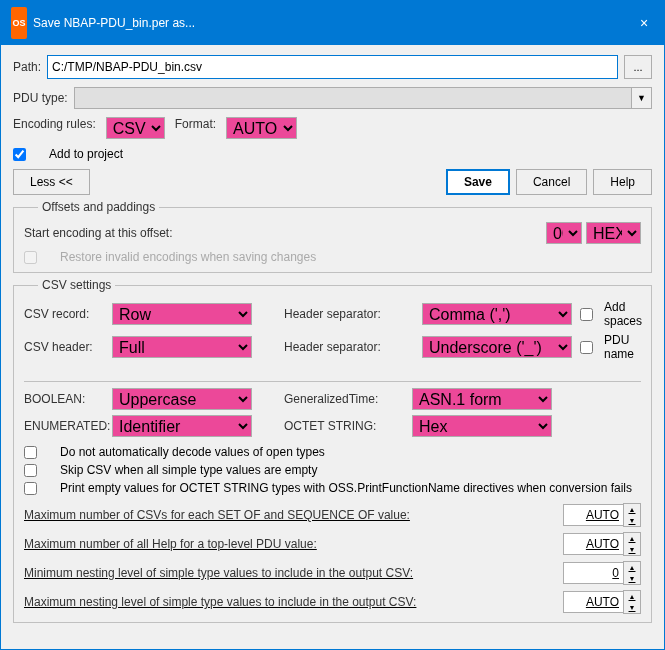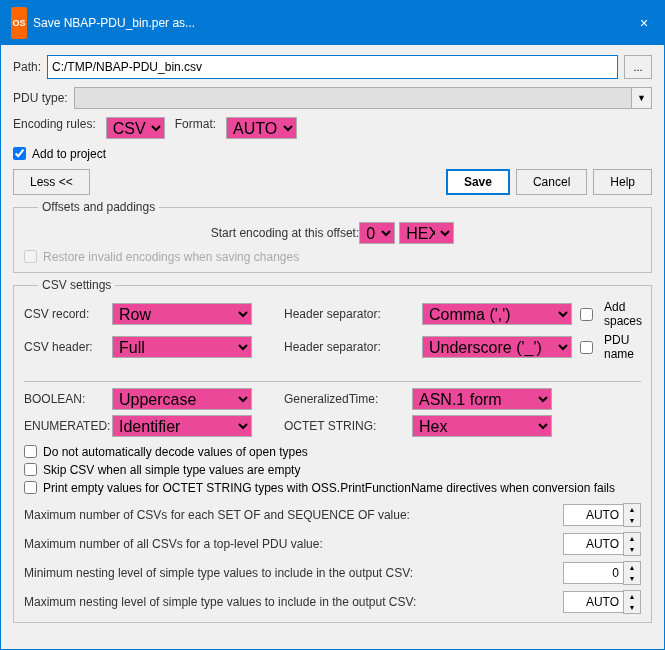--- a/index.html
+++ b/index.html
@@ -139,22 +139,22 @@
       background: #ec4899;
       padding: 0 2px;
       font-size: 16px;
       cursor: pointer;
       outline: none;
       -webkit-appearance: menulist;
     }
     
     .checkbox-row {
       display: flex;
-      align-items: flex-start;
-      gap: 6px;
+      align-items: flex-end;
+      gap: 23px;
     }
     
     .action-buttons {
       display: flex;
       align-items: center;
       gap: 6px;
     }
     
     .btn {
       height: 26px;
@@ -189,21 +189,21 @@
       left: 24px;
       background: #f0f0f0;
       padding: 0 4px;
       font-size: 12px;
       color: #333;
     }
     
     .offset-row {
       display: flex;
       align-items: center;
-      justify-content: center;
+      justify-content: space-between;
     }
     
     .offset-controls {
       display: flex;
       align-items: center;
       gap: 4px;
     }
     
     .disabled-text {
       color: #aaa;
@@ -247,20 +247,21 @@
       align-items: center;
       justify-content: center;
       padding: 0;
     }
     
     .max-csv-row {
       display: flex;
       align-items: center;
       justify-content: space-between;
       margin-top: 2px;
+      text-decoration: underline;
     }
     
     .max-csv-label {
       flex: 1;
       color: #333;
       font-size: 12px;
     }
     
     input[type="checkbox"] {
       width: 13px;
@@ -432,21 +433,21 @@
           <div class="spinbox">
             <input class="spinbox-input" type="text" value="AUTO" style="">
             <div class="spinbox-arrows">
               <button class="spinbox-up">▲</button>
               <button class="spinbox-down">▼</button>
             </div>
           </div>
         </div>
 
         <div class="max-csv-row">
-          <span class="max-csv-label">Maximum number of all CSVs for a top-level PDU value:</span>
+          <span class="max-csv-label">Maximum number of all Help for a top-level PDU value:</span>
           <div class="spinbox">
             <input class="spinbox-input" type="text" value="AUTO" style="">
             <div class="spinbox-arrows">
               <button class="spinbox-up">▲</button>
               <button class="spinbox-down">▼</button>
             </div>
           </div>
         </div>
 
         <div class="max-csv-row">

